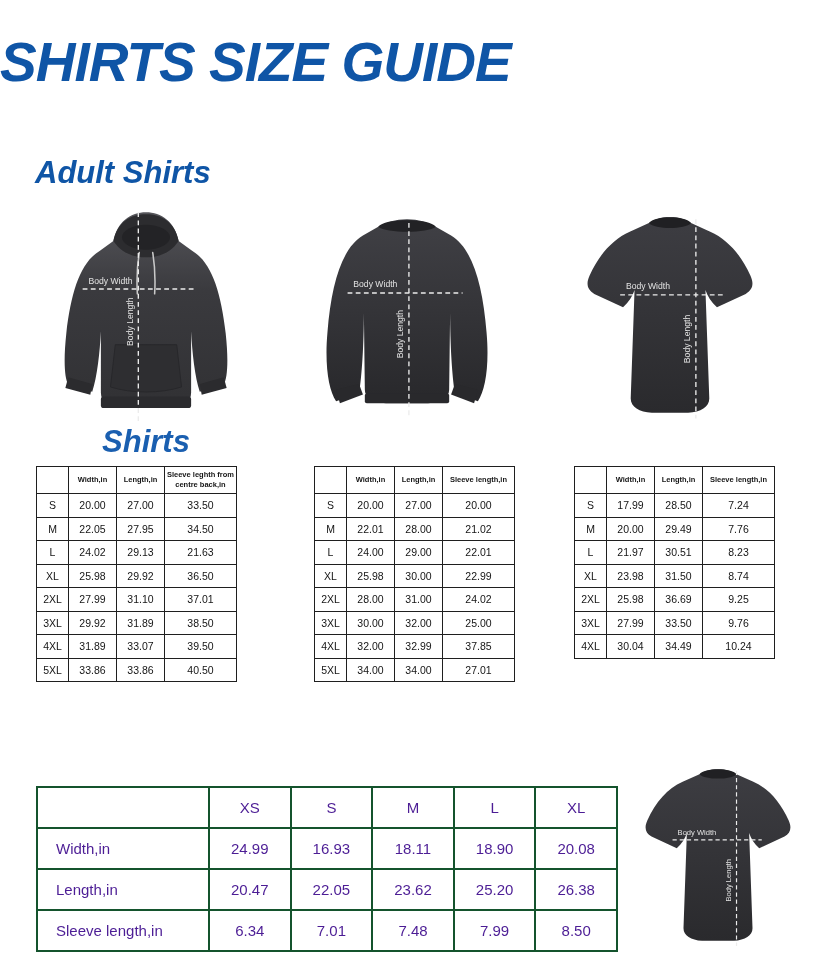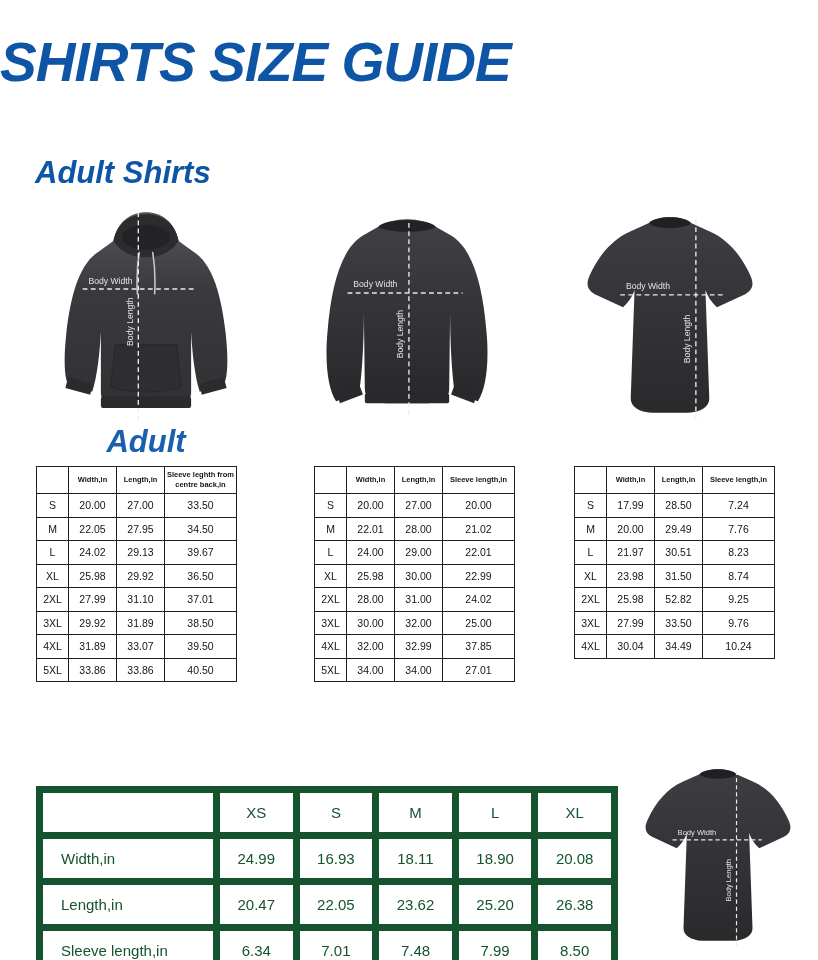--- a/index.html
+++ b/index.html
@@ -33,21 +33,21 @@
   .adult-table td{font-size:10.5px;height:22.5px;padding:0 1px;}
   #table-hoodie{left:36px;width:188px;}
   #table-sweatshirt{left:314px;width:191px;}
   #table-tshirt{left:574px;width:191px;}
   .adult-table th:first-child,.adult-table td:first-child{width:29px;}
   .adult-table th:nth-child(2),.adult-table td:nth-child(2){width:45px;}
   .adult-table th:nth-child(3),.adult-table td:nth-child(3){width:45px;}
   .adult-table th:nth-child(4),.adult-table td:nth-child(4){width:69px;}
 
   #table-kid{left:36px;top:786px;width:582px;}
-  #table-kid th,#table-kid td{border:7px solid #14532d;color:#14532d;height:37px;
+  #table-kid th,#table-kid td{border:2px solid #14532d;color:#4c1d95;height:37px;
       text-align:center;vertical-align:middle;}
   #table-kid th{font-size:15px;font-weight:normal;}
   #table-kid td{font-size:15px;}
   #table-kid th:first-child,#table-kid td:first-child{width:168px;}
   #table-kid td:first-child{text-align:left;padding-left:18px;font-weight:500;}
 </style>
 </head>
 <body>
 
 <div id="page">
@@ -110,21 +110,21 @@
       </defs>
       <path fill="url(#gTee)" d="M100,18 C91,18 84,20 78,24 L58,33 C40,41 26,57 16,79 C12,88 14,94 21,98 L51,112 C57,107 61,100 63,94 L59,207 C59,216 68,221 81,222 L119,222 C132,221 141,216 141,207 L137,94 C139,100 143,107 149,112 L179,98 C186,94 188,88 184,79 C174,57 160,41 142,33 L122,24 C116,20 109,18 100,18 Z"></path>
       <path fill="#202023" d="M78,24 C84,16 116,16 122,24 C116,31 84,31 78,24 Z"></path>
       <line class="dash" x1="48" y1="99" x2="157" y2="99"></line>
       <line class="dash" x1="127" y1="20" x2="127" y2="228"></line>
       <text class="measure-text" x="54" y="93">Body Width</text>
       <text class="measure-text" x="121" y="145" text-anchor="middle" transform="rotate(-90 121 145)">Body Length</text>
     </svg>
   </div>
 
-  <div id="label-hoodie" class="product-label">Adult</div>
+  <div id="label-hoodie" class="product-label">Shirts</div>
 
   <table id="table-hoodie" class="adult-table">
       <thead>
         <tr>
           <th></th>
           <th>Width,in</th>
           <th>Length,in</th>
           <th>Sleeve leghth from centre back,in</th>
         </tr>
       </thead>
@@ -138,21 +138,21 @@
         <tr>
           <td>M</td>
           <td>22.05</td>
           <td>27.95</td>
           <td>34.50</td>
         </tr>
         <tr>
           <td>L</td>
           <td>24.02</td>
           <td>29.13</td>
-          <td>39.67</td>
+          <td>21.63</td>
         </tr>
         <tr>
           <td>XL</td>
           <td>25.98</td>
           <td>29.92</td>
           <td>36.50</td>
         </tr>
         <tr>
           <td>2XL</td>
           <td>27.99</td>
@@ -269,21 +269,21 @@
         </tr>
         <tr>
           <td>XL</td>
           <td>23.98</td>
           <td>31.50</td>
           <td>8.74</td>
         </tr>
         <tr>
           <td>2XL</td>
           <td>25.98</td>
-          <td>52.82</td>
+          <td>36.69</td>
           <td>9.25</td>
         </tr>
         <tr>
           <td>3XL</td>
           <td>27.99</td>
           <td>33.50</td>
           <td>9.76</td>
         </tr>
         <tr>
           <td>4XL</td>

